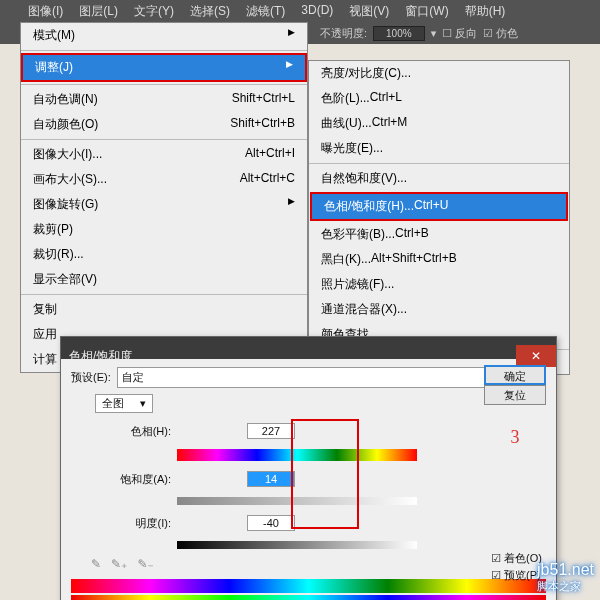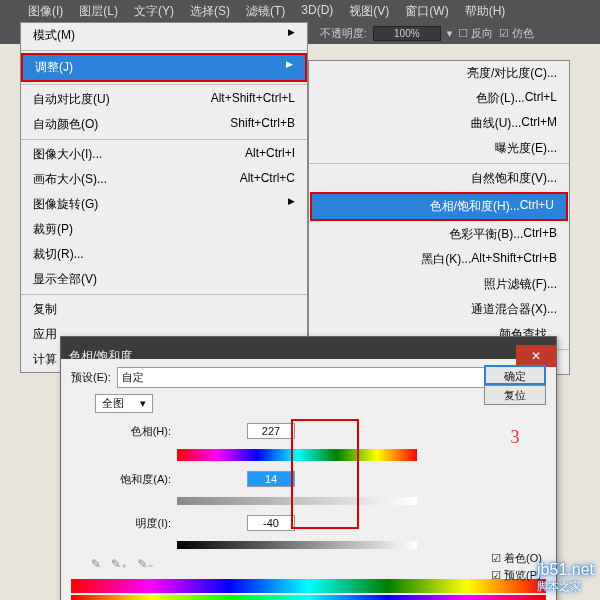--- a/index.html
+++ b/index.html
@@ -4,34 +4,34 @@
 <style>
 * { box-sizing: border-box; margin: 0; padding: 0; font-family: "Microsoft YaHei", sans-serif; }
 body { background: #e8e4dc; width: 600px; height: 600px; position: relative; overflow: hidden; color: #111; }
 
 
 .menubar { background: #535353; height: 22px; display: flex; font-size: 12px; color: #ddd; padding-left: 20px; }
 .menubar span { padding: 3px 8px; }
 
 
 .optsbar { background: #535353; height: 22px; display: flex; align-items: center; font-size: 11px; color: #ccc; padding-left: 320px; gap: 6px; }
-.optsbar .pct { background: #3a3a3a; border: 1px solid #222; padding: 1px 20px; font-size: 10px; }
+.optsbar .pct { background: #3a3a3a; border: 1px solid #222; padding: 1px 12px; font-size: 10px; }
 
 
 .menu1 { position: absolute; left: 20px; top: 22px; width: 288px; background: #eee; border: 1px solid #888; font-size: 12px; z-index: 2; }
 .menu1 .row { display: flex; justify-content: space-between; padding: 4px 12px; color: #000; }
 .menu1 .row.sel { background: #2a82da; color: #ffffff; }
 .menu1 .row.sub::after { content: "▶"; font-size: 9px; }
 .menu1 .row.dis { color: #000000; }
 .menu1 hr { border: none; border-top: 1px solid #bbb; margin: 2px 0; }
 .redbox { border: 2px solid #d00; }
 
 
 .menu2 { position: absolute; left: 308px; top: 60px; width: 262px; background: #eee; border: 1px solid #888; font-size: 12px; z-index: 2; }
-.menu2 .row { display: flex; justify-content: flex-end; padding: 4px 12px; color: #000; }
+.menu2 .row { display: flex; justify-content: flex-start; padding: 4px 12px; color: #000; }
 .menu2 .row.sel { background: #2a82da; color: #fff; }
 .menu2 hr { border: none; border-top: 1px solid #bbb; margin: 2px 0; }
 .menu2 .redwrap { border: 2px solid #d00; margin: 1px; }
 
 
 .dlg { position: absolute; left: 60px; top: 336px; width: 497px; background: #efefef; border: 1px solid #666; font-size: 11px; z-index: 3; box-shadow: 2px 2px 6px rgba(0,0,0,.3); }
 .dlg .titlebar { background: #3b3b3b; color: #eee; height: 22px; display: flex; align-items: center; justify-content: space-between; padding: 16px 0 0 8px; font-size: 12px; }
 .dlg .xbtn { background: #c0392b; color: #fff; width: 40px; height: 22px; display: flex; align-items: center; justify-content: center; font-size: 12px; }
 .dlg .body { padding: 8px 10px 10px; position: relative; }
 .dlg .presetrow { display: flex; align-items: center; gap: 6px; }
@@ -79,22 +79,22 @@
       <span>模式(M)</span>
     </div>
     <hr>
     <div class="redbox">
       <div class="row sel sub">
         <span>调整(J)</span>
       </div>
     </div>
     <hr>
     <div class="row">
-      <span>自动对比度(U)</span>
-      <span>Alt+Shift+Ctrl+L</span>
+      <span>自动色调(N)</span>
+      <span>Shift+Ctrl+L</span>
     </div>
     <div class="row">
       <span>自动颜色(O)</span>
       <span>Shift+Ctrl+B</span>
     </div>
     <hr>
     <div class="row">
       <span>图像大小(I)...</span>
       <span>Alt+Ctrl+I</span>
     </div>

